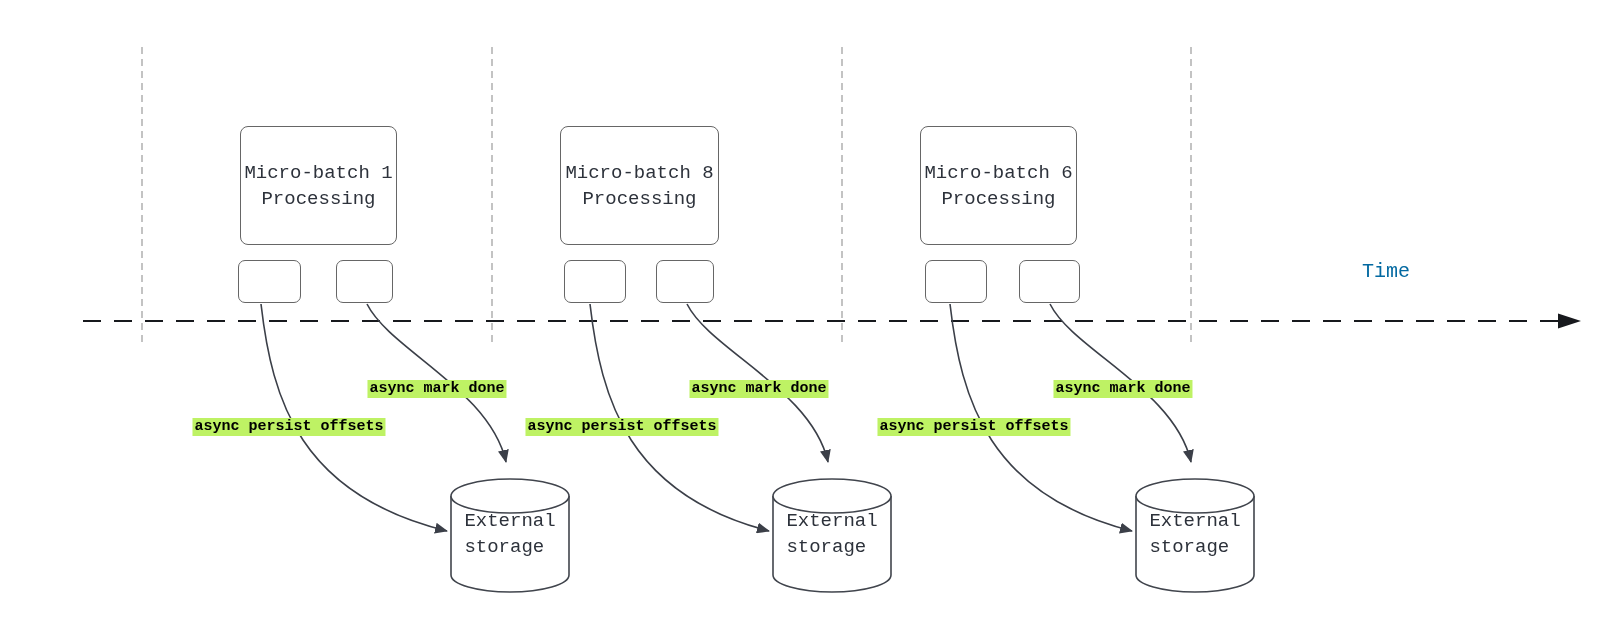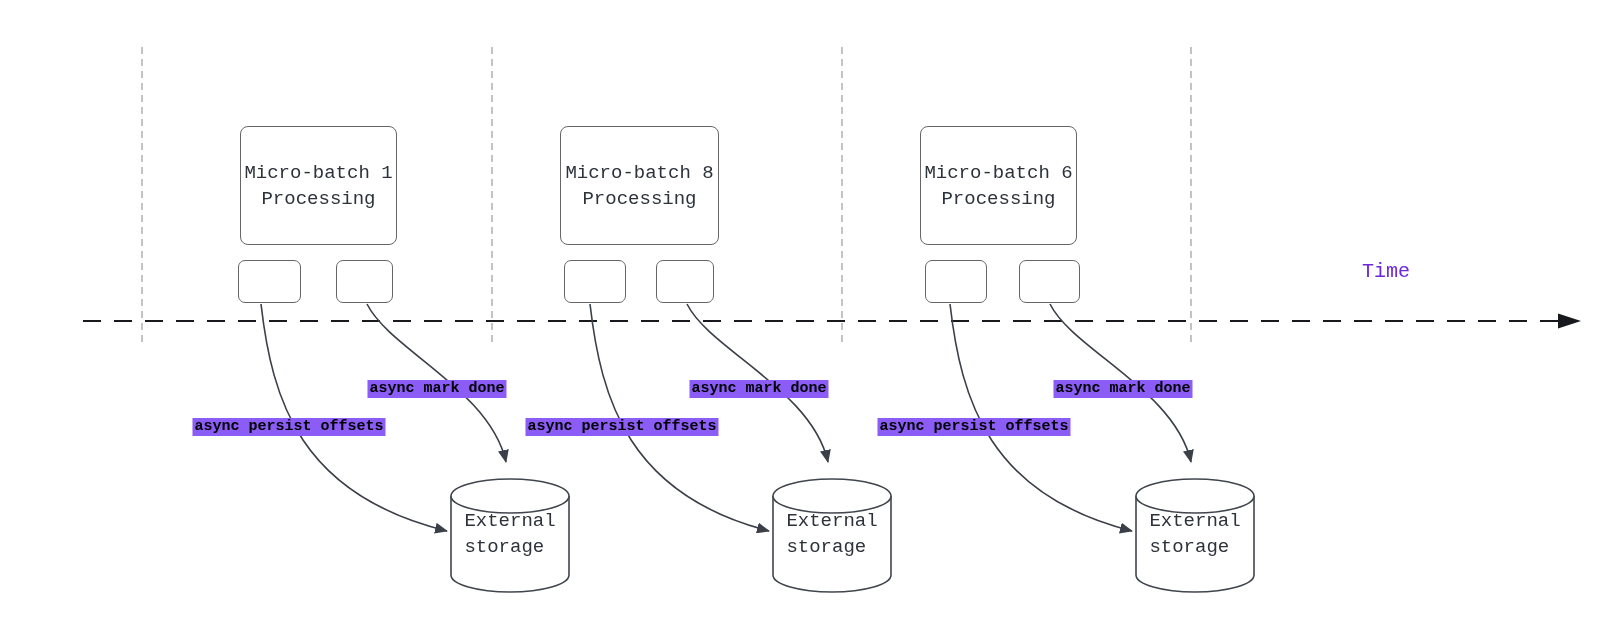--- a/index.html
+++ b/index.html
@@ -11,29 +11,29 @@
   svg.layer{position:absolute;left:0;top:0;}
   .proc-box{
     border:1.5px solid #666666;border-radius:8px;background:#ffffff;
     display:flex;align-items:center;justify-content:center;text-align:center;
     font-size:19px;line-height:26px;color:#2d323b;white-space:pre-line;
   }
   .mini-box{
     border:1.5px solid #666666;border-radius:7px;background:#ffffff;
   }
   .conn-label{
-    font-weight:700;font-size:15px;color:#000000;background:#8b5cf6;
+    font-weight:700;font-size:15px;color:#000000;background:#bef264;
     white-space:nowrap;transform:translate(-50%,-50%);padding:0 2px;line-height:18px;
   }
   .cyl-label{
     display:flex;align-items:center;justify-content:center;text-align:left;
     font-size:19px;line-height:26px;color:#2d323b;white-space:pre-line;
   }
   .time-label{
-    font-size:20px;color:#6d28d9;transform:translate(-50%,-50%);white-space:nowrap;
+    font-size:20px;color:#0369a1;transform:translate(-50%,-50%);white-space:nowrap;
   }
 </style>
 </head>
 <body>
 
 <div id="canvas">
 
   <svg class="layer" width="1600" height="642" viewBox="0 0 1600 642">
     <defs>
       <marker id="ah" markerUnits="userSpaceOnUse" markerWidth="14" markerHeight="11" refX="12" refY="5.5" orient="auto">

